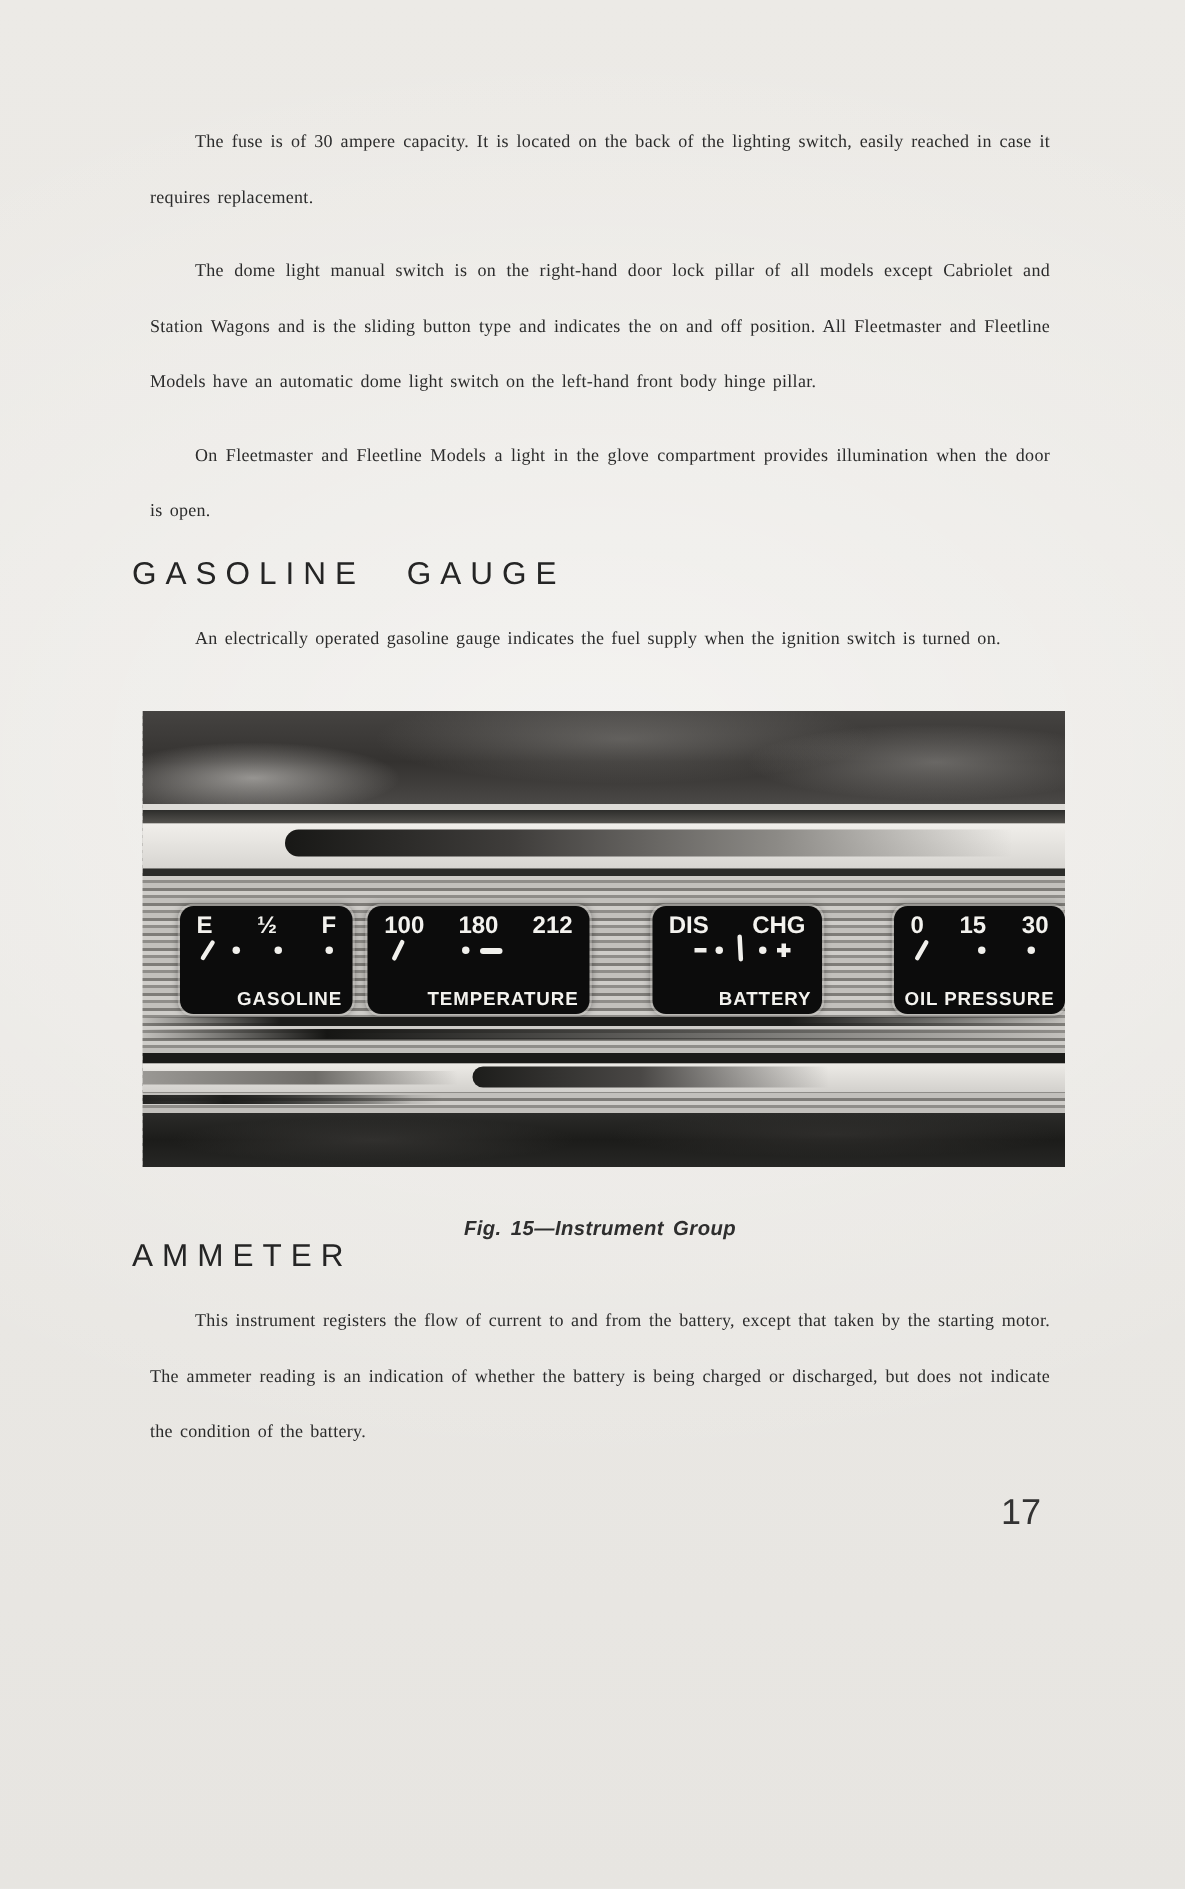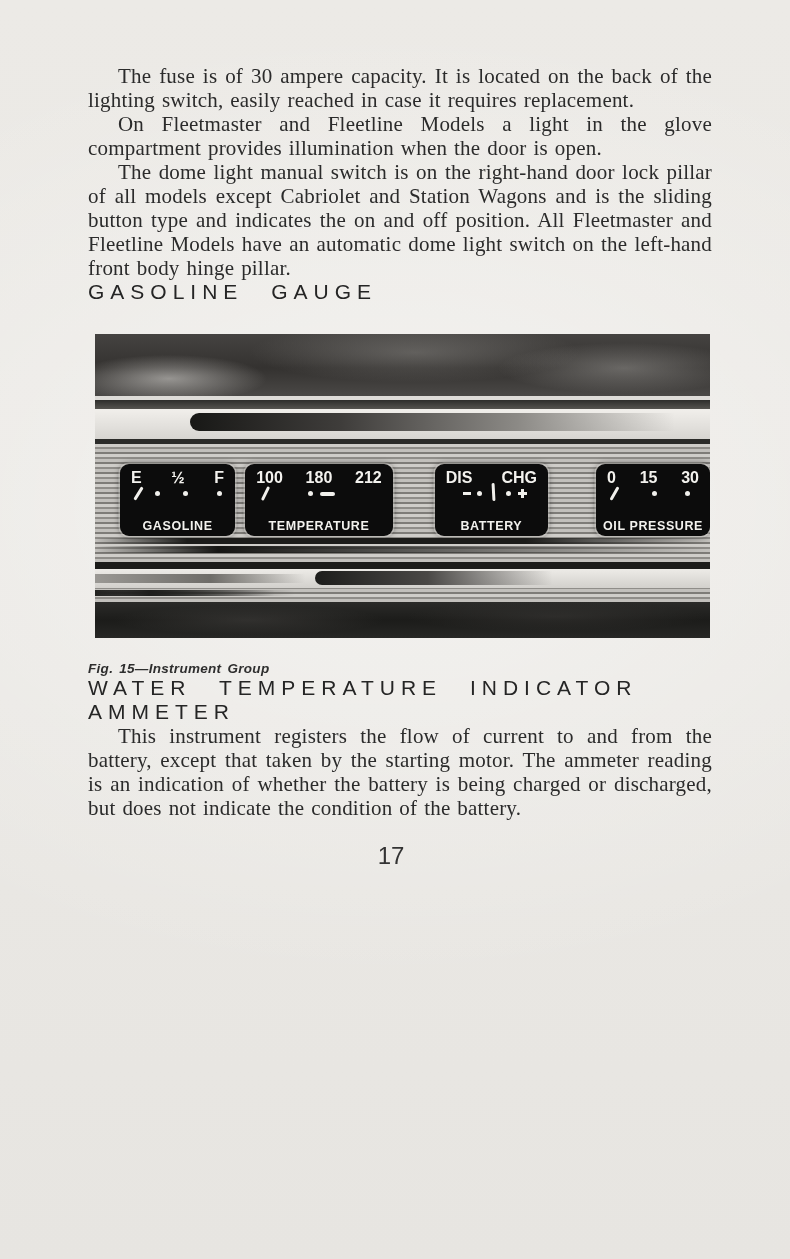--- a/index.html
+++ b/index.html
@@ -12,23 +12,23 @@
     box-sizing:border-box;
     width:790px; height:1259px;
     padding:64px 78px 0 88px;
     background:
       radial-gradient(900px 600px at 50% 40%, rgba(255,255,255,0.45), rgba(255,255,255,0) 80%),
       linear-gradient(180deg, #eceae6 0%, #eae8e4 55%, #e7e5e1 100%);
     color:#2b2b2b;
     overflow:hidden;
   }
   p.body {
-    margin:0;
-    font-size:21px;
-    line-height:24px;
+    margin:12px;
+    font-size:12px;
+    line-height:37px;
     text-align:justify;
     text-indent:30px;
     letter-spacing:0.2px;
     word-spacing:1.5px;
   }
   h2.heading {
     margin:0;
     text-align:left;
     font-family:"Liberation Sans", sans-serif;
     font-weight:500;
@@ -124,52 +124,53 @@
   }
   .marks-row { position:relative; height:15px; }
   .dot { position:absolute; top:5px; width:5px; height:5px; border-radius:50%; background:#f1f0ec; }
   .needle { position:absolute; width:3px; height:15px; border-radius:2px; background:#f1f0ec; }
   .dash { position:absolute; top:6px; width:15px; height:4px; border-radius:2px; background:#f1f0ec; }
   .minus { position:absolute; top:6px; width:8px; height:3px; background:#f1f0ec; }
   .plus { position:absolute; top:3px; width:9px; height:9px; }
   .plus::before { content:""; position:absolute; left:0; top:3px; width:9px; height:3px; background:#f1f0ec; }
   .plus::after  { content:""; position:absolute; left:3px; top:0; width:3px; height:9px; background:#f1f0ec; }
   .gauge-label {
-    text-align:center; font-weight:700; font-size:12.5px; line-height:1;
+    text-align:right; font-weight:700; font-size:12.5px; line-height:1;
     letter-spacing:0.6px; padding:3px 0 2px; white-space:nowrap;
   }
 
   figcaption {
-    margin-top:23px;
-    text-align:left;
+    margin-top:33px;
+    text-align:center;
     font-family:"Liberation Sans", sans-serif;
     font-style:italic; font-weight:700;
     font-size:13.5px; letter-spacing:0.3px; word-spacing:2px;
     color:#2e2e2e;
   }
   .para-gap { margin-top:8px; }
   .page-number {
     margin-top:22px;
-    text-align:center;
+    text-align:right;
     padding-right:18px;
     font-family:"Liberation Sans", sans-serif;
     font-size:24px; color:#333;
   }
 </style>
 </head>
 <body>
 
 <div class="page">
 
   <p class="body">The fuse is of 30 ampere capacity. It is located on the back of the lighting switch, easily reached in case it requires replacement.</p>
+  <p class="body">The dome light manual switch is on the right-hand door lock pillar of all models except Cabriolet and Station Wagons and is the sliding button type and indicates the on and off position. All Fleetmaster and Fleetline Models have an automatic dome light switch on the left-hand front body hinge pillar.</p>
   <p class="body">On Fleetmaster and Fleetline Models a light in the glove compartment provides illumination when the door is open.</p>
-  <p class="body">The dome light manual switch is on the right-hand door lock pillar of all models except Cabriolet and Station Wagons and is the sliding button type and indicates the on and off position. All Fleetmaster and Fleetline Models have an automatic dome light switch on the left-hand front body hinge pillar.</p>
 
   <h2 class="heading h-gasoline">GASOLINE GAUGE</h2>
 
+  <p class="body">An electrically operated gasoline gauge indicates the fuel supply when the ignition switch is turned on.</p>
 
   <figure>
     <div class="photo">
       <div class="ph-top"></div>
       <div class="ph-line1"></div>
       <div class="ph-dark1"></div>
       <div class="ph-white1">
         <div class="sweep"></div>
       </div>
       <div class="ph-dark2"></div>
@@ -251,21 +252,20 @@
         <div class="nose1"></div>
         <div class="nose2"></div>
       </div>
       <div class="ph-streak3"></div>
       <div class="ph-streak4"></div>
       <div class="ph-bottom"></div>
     </div>
     <figcaption>Fig. 15—Instrument Group</figcaption>
   </figure>
 
-  <h2 class="heading h-water">WATER TEMPERATURE INDICATOR</h2>
 
 
   <h2 class="heading h-ammeter">AMMETER</h2>
 
   <p class="body">This instrument registers the flow of current to and from the battery, except that taken by the starting motor. The ammeter reading is an indication of whether the battery is being charged or discharged, but does not indicate the condition of the battery.</p>
 
   <div class="page-number">17</div>
 
 </div>
 

